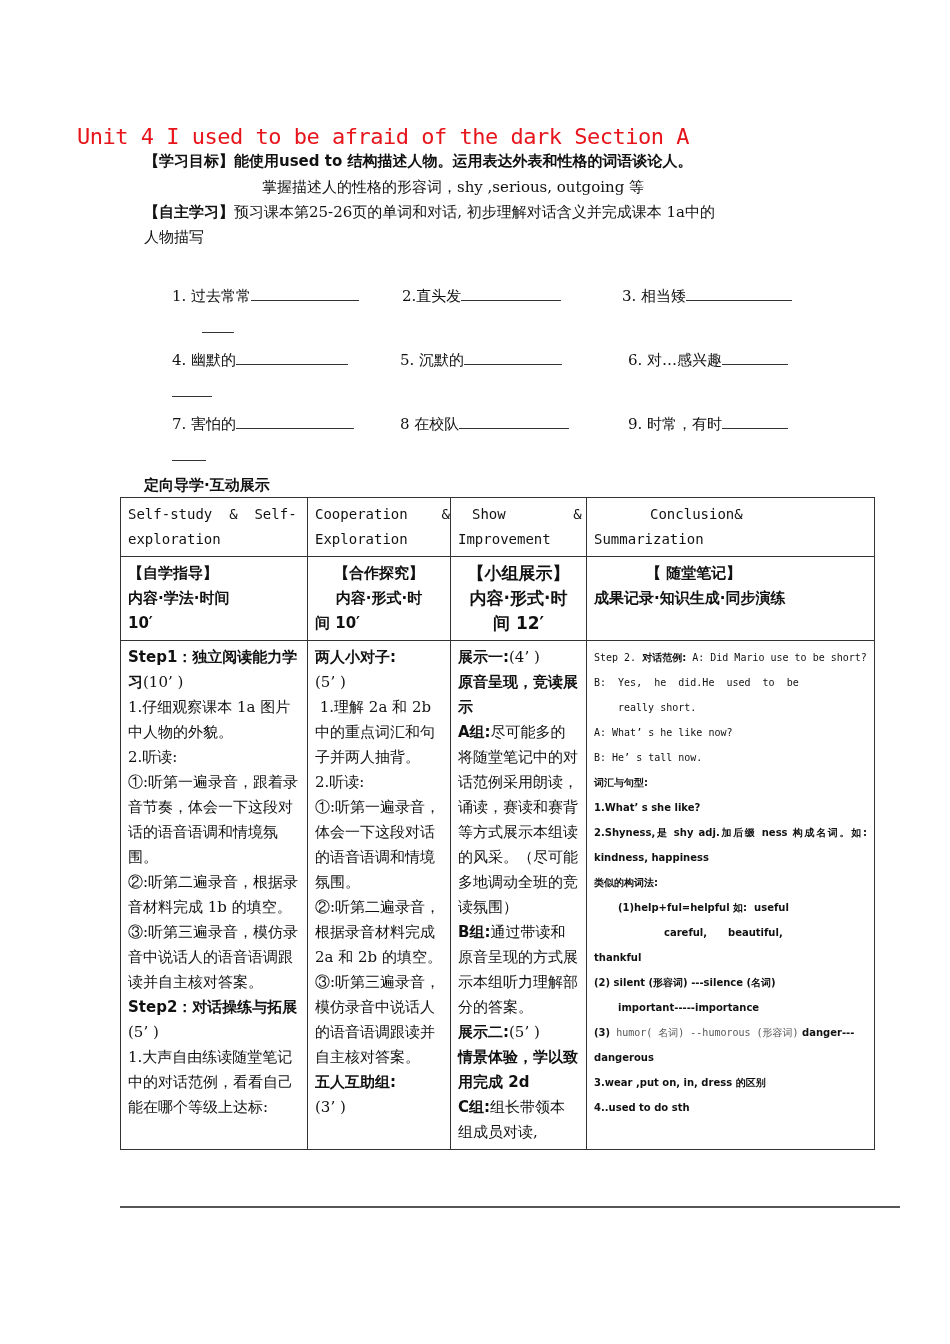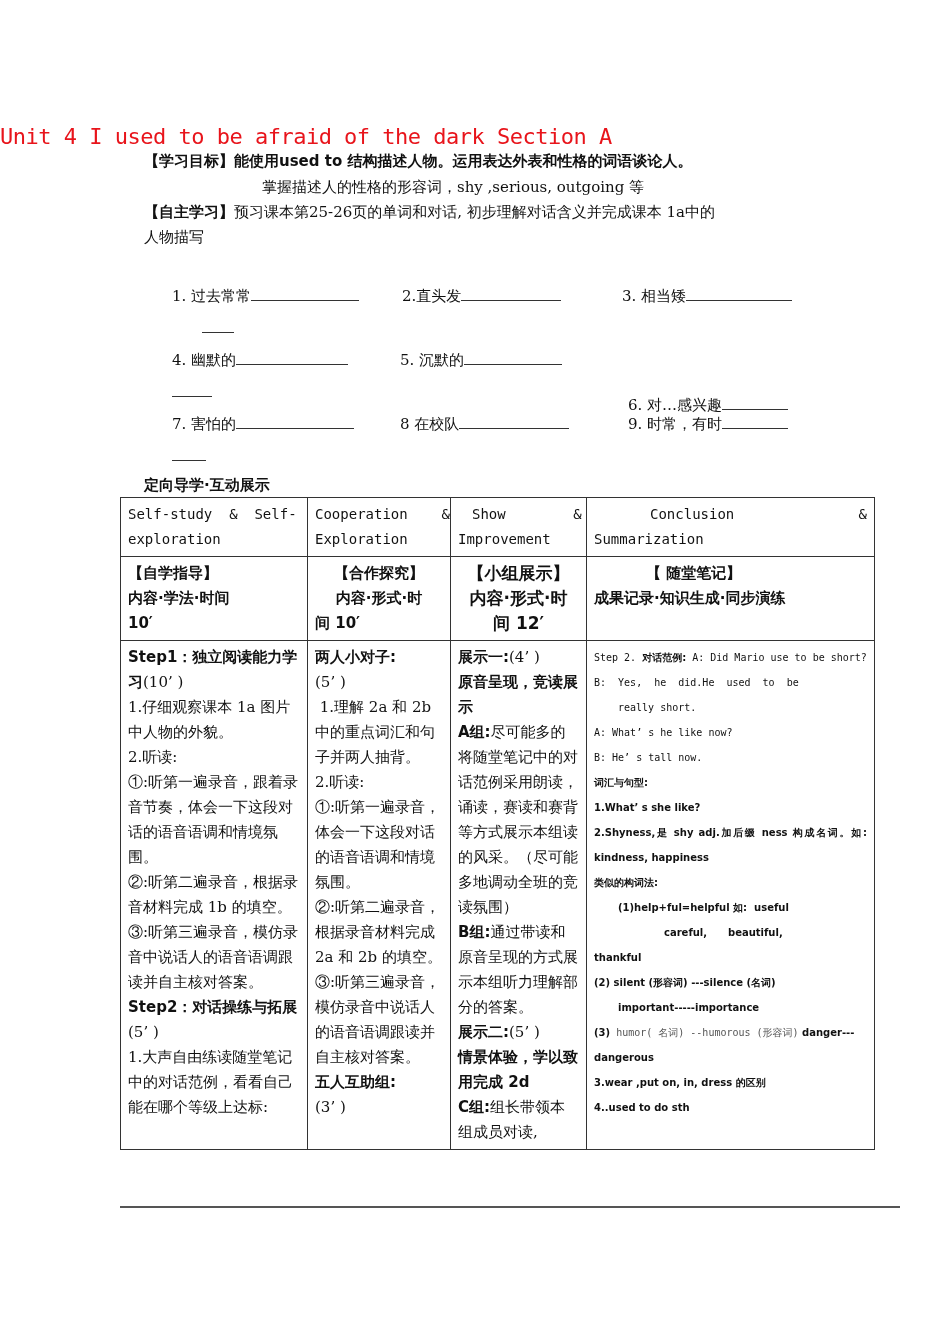--- a/index.html
+++ b/index.html
@@ -1,19 +1,19 @@
 <!DOCTYPE html>
 <html><head>
 <meta charset="utf-8">
 <style>
   html, body { margin: 0; padding: 0; background: #ffffff; }
   body { width: 950px; height: 1344px; position: relative; overflow: hidden;
          font-family: "DejaVu Serif", "Liberation Serif", serif; color: #111; }
   .page { position: absolute; left: 0; top: 0; width: 950px; height: 1344px; }
-  .title { position: absolute; left: 0; width: 766px; top: 124px; 
+  .title { position: absolute; left: 0; width: 766px; top: 124px; text-align: center;
            color: #e8141b; font-family: "DejaVu Sans Mono", "Liberation Mono", monospace;
            font-size: 22px; letter-spacing: -0.5px; }
   .line { position: absolute; font-size: 15px; white-space: nowrap; }
   .b { font-weight: bold; font-family: "DejaVu Sans", "Liberation Sans", sans-serif; }
   .blank { display: inline-block; border-bottom: 1px solid #333; height: 14px; vertical-align: baseline; }
   .item { position: absolute; font-size: 15px; white-space: nowrap; }
   table.main { position: absolute; left: 120px; top: 497px; width: 754px; border-collapse: collapse;
                table-layout: fixed; font-size: 15px; }
   table.main td { border: 1px solid #333; vertical-align: top; padding: 4px 7px; line-height: 25px; }
   .hdr td { font-family: "DejaVu Sans Mono", "Liberation Mono", monospace; font-size: 14px; line-height: 31px; }
@@ -53,21 +53,21 @@
     <span>3.  相当矮</span><span class="blank" style="width:106px;"></span>
   </div>
   <div class="item" style="left:202px; top:318px;"><span class="blank" style="width:32px;"></span></div>
 
   <div class="item" style="left:172px; top:350px;">
     <span>4.  幽默的</span><span class="blank" style="width:112px;"></span>
   </div>
   <div class="item" style="left:400px; top:350px;">
     <span>5.  沉默的</span><span class="blank" style="width:98px;"></span>
   </div>
-  <div class="item" style="left:628px; top:350px;margin-top:45px;">
+  <div class="item" style="left:628px; top:350px;">
     <span>6.  对…感兴趣</span><span class="blank" style="width:66px;"></span>
   </div>
   <div class="item" style="left:172px; top:382px;"><span class="blank" style="width:40px;"></span></div>
 
   <div class="item" style="left:172px; top:414px;">
     <span>7.  害怕的</span><span class="blank" style="width:118px;"></span>
   </div>
   <div class="item" style="left:400px; top:414px;">
     <span>8  在校队</span><span class="blank" style="width:110px;"></span>
   </div>
@@ -93,21 +93,21 @@
       </td>
       <td>
         <div style="white-space:pre;">Cooperation    &amp;</div>
         <div>Exploration</div>
       </td>
       <td>
         <div style="white-space:pre; padding-left:14px;">Show        &amp;</div>
         <div>Improvement</div>
       </td>
       <td>
-        <div style="display:flex; justify-content:space-between;gap:36px;">
+        <div style="display:flex; ">
           <span style="padding-left:56px;">Conclusion</span>
           <span>&amp;</span>
         </div>
         <div>Summarization</div>
       </td>
     </tr>
 
     <tr class="sub">
       <td class="b" style="font-size:15px;">
         <div>【自学指导】</div>

